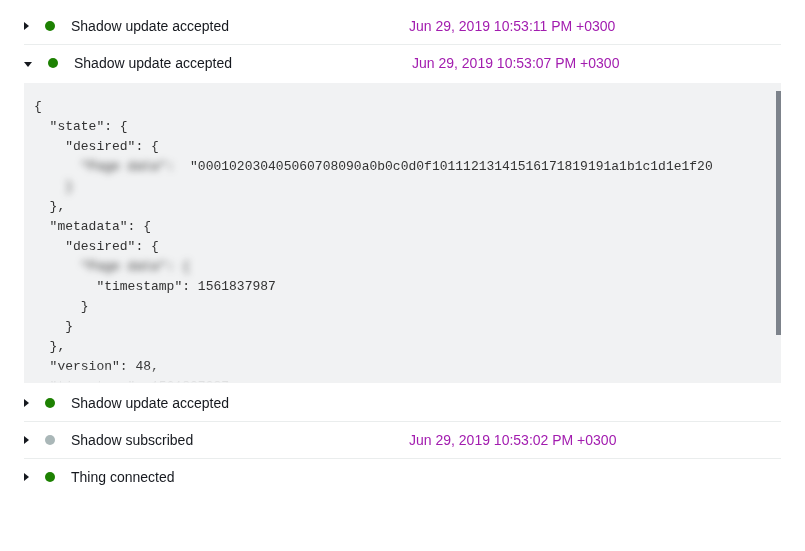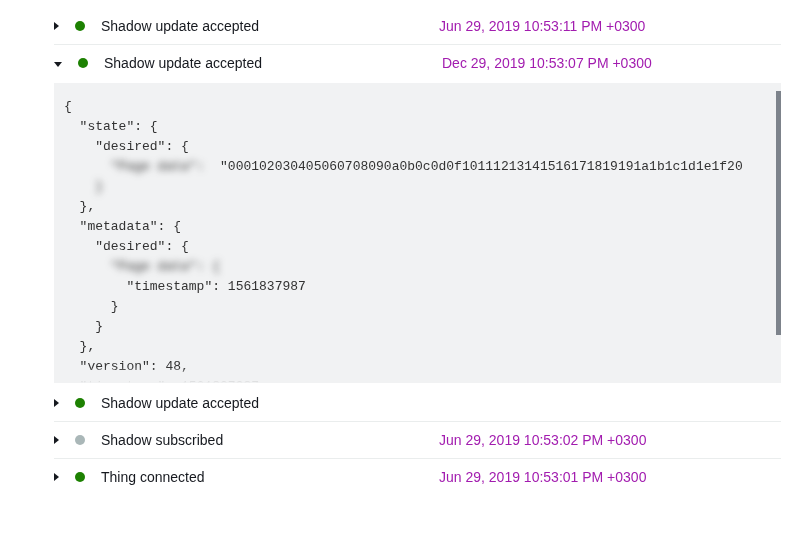--- a/index.html
+++ b/index.html
@@ -7,21 +7,20 @@
       font-family: "Amazon Ember", "Helvetica Neue", Arial, sans-serif;
       font-size: 14px;
       color: #16191f;
       background: #ffffff;
       width: 805px;
     }
     .container {
       padding-left: 24px;
       padding-right: 24px;
       padding-top: 8px;
-      margin-left: 30px;
     }
     .event-row {
       display: flex;
       align-items: center;
       padding: 10px 0;
       border-bottom: 1px solid #eaeded;
       cursor: pointer;
     }
     .event-row:last-child { border-bottom: none; }
     .caret {
@@ -101,21 +100,21 @@
     <div class="caret"></div>
     <div class="status-dot green"></div>
     <div class="event-name">Shadow update accepted</div>
     <div class="event-time">Jun 29, 2019 10:53:11 PM +0300</div>
   </div>
 
   <div class="event-row" style="border-bottom:none;">
     <div class="caret expanded"></div>
     <div class="status-dot green"></div>
     <div class="event-name">Shadow update accepted</div>
-    <div class="event-time">Dec 29, 2019 10:53:07 PM +0300</div>
+    <div class="event-time">Jun 29, 2019 10:53:07 PM +0300</div>
   </div>
 
   <div class="payload-block"><span>{</span>
 <span>  "state": {</span>
 <span>    "desired": {</span>
 <span>      </span><span class="blurred">"Page data":</span><span>  "000102030405060708090a0b0c0d0f10111213141516171819191a1b1c1d1e1f20</span>
 <span>    </span><span class="blurred">}</span>
 <span>  },</span>
 <span>  "metadata": {</span>
 <span>    "desired": {</span>
@@ -139,16 +138,15 @@
     <div class="caret"></div>
     <div class="status-dot gray"></div>
     <div class="event-name">Shadow subscribed</div>
     <div class="event-time">Jun 29, 2019 10:53:02 PM +0300</div>
   </div>
 
   <div class="event-row" style="border-bottom:none;">
     <div class="caret"></div>
     <div class="status-dot green"></div>
     <div class="event-name">Thing connected</div>
-    <div class="event-time">Jun 29, 2019 10:53:01 PM +0300</div>
   </div>
 
 </div>
 
 </body></html>

